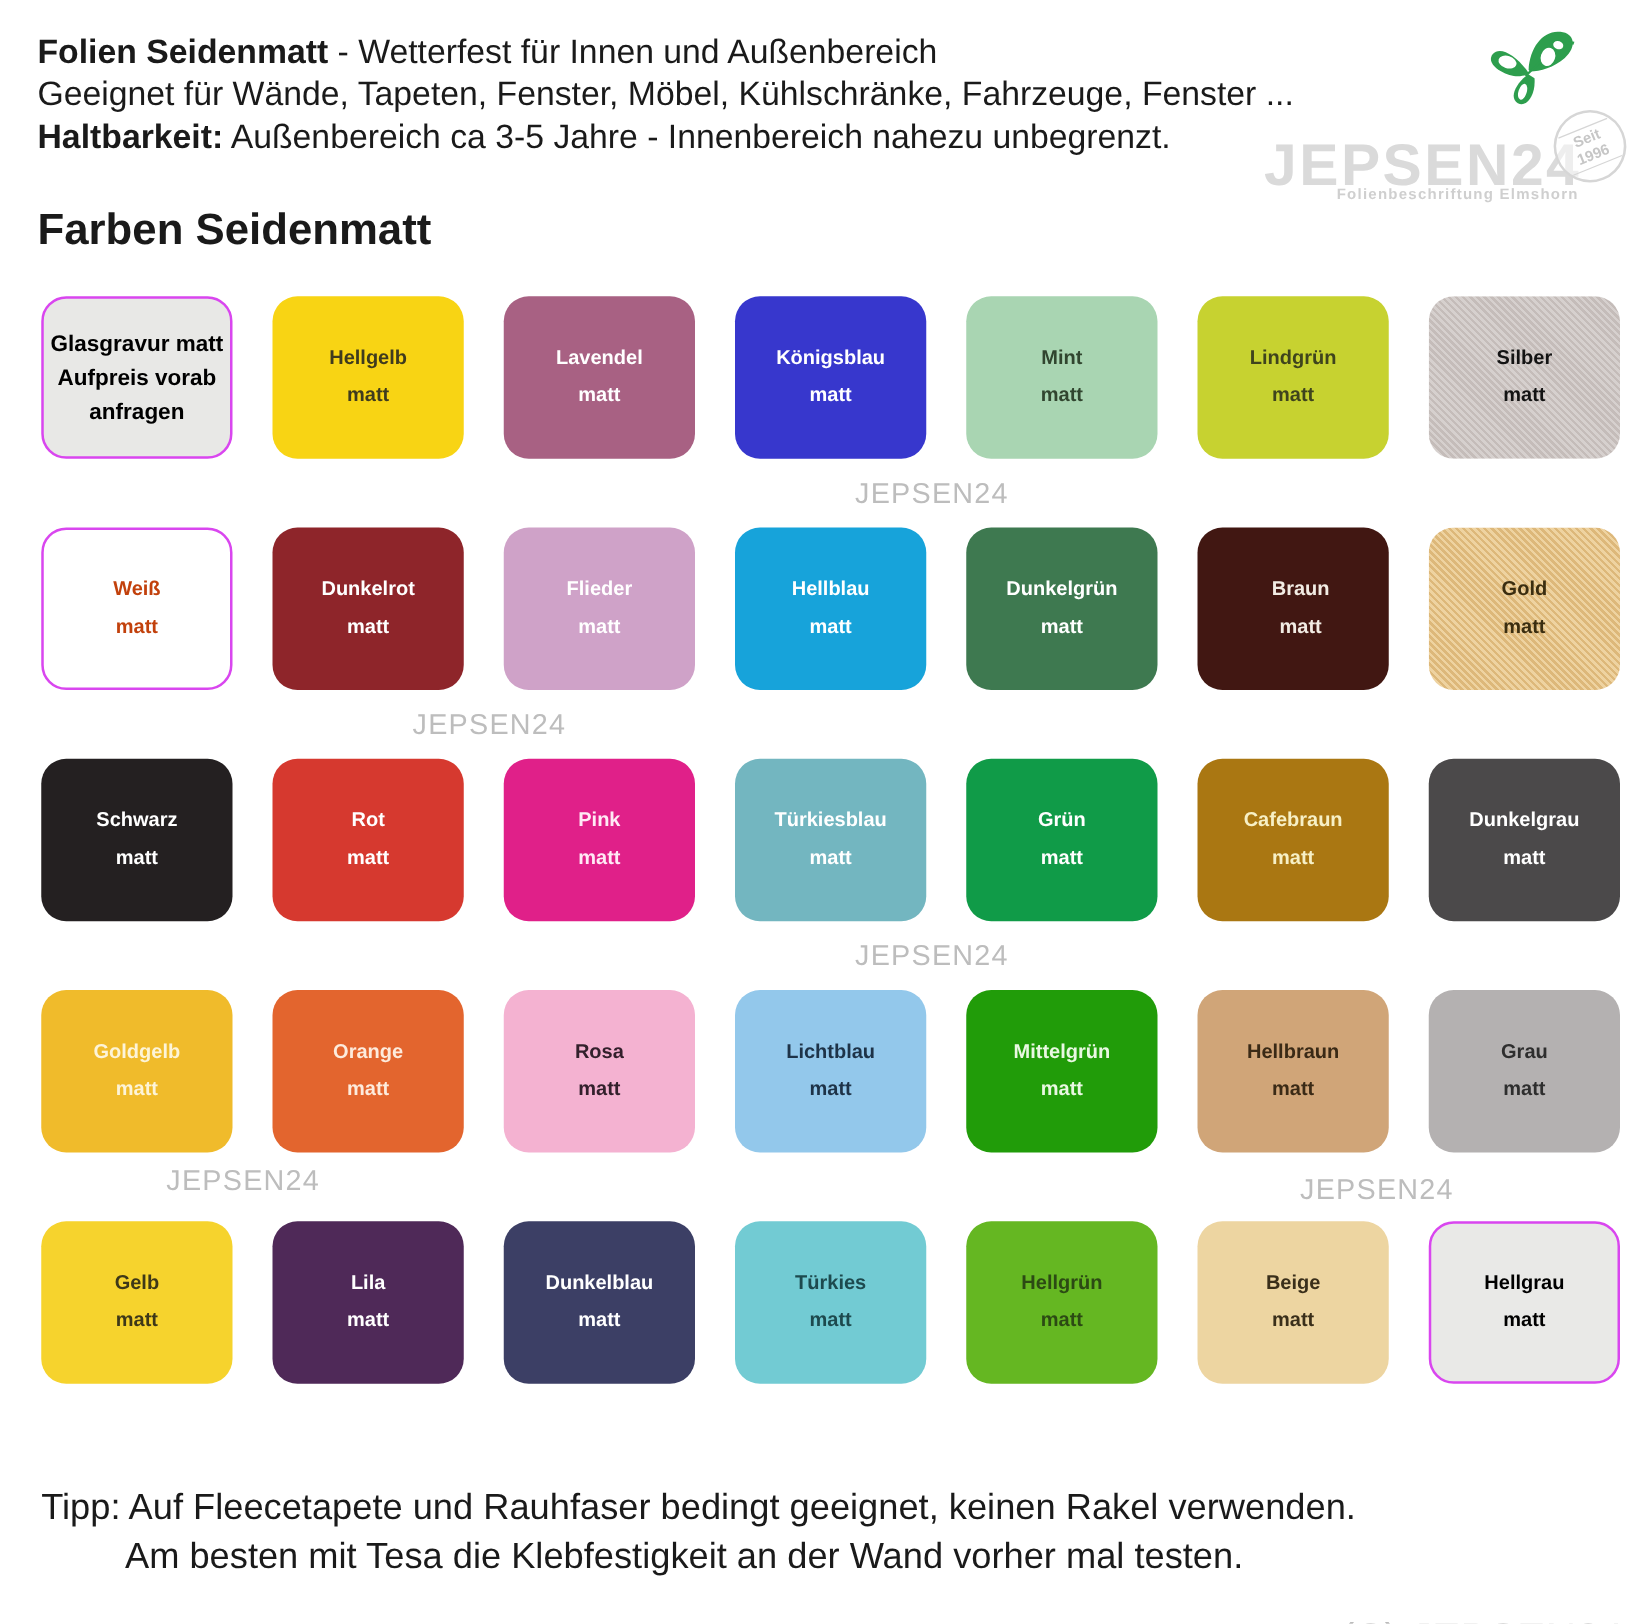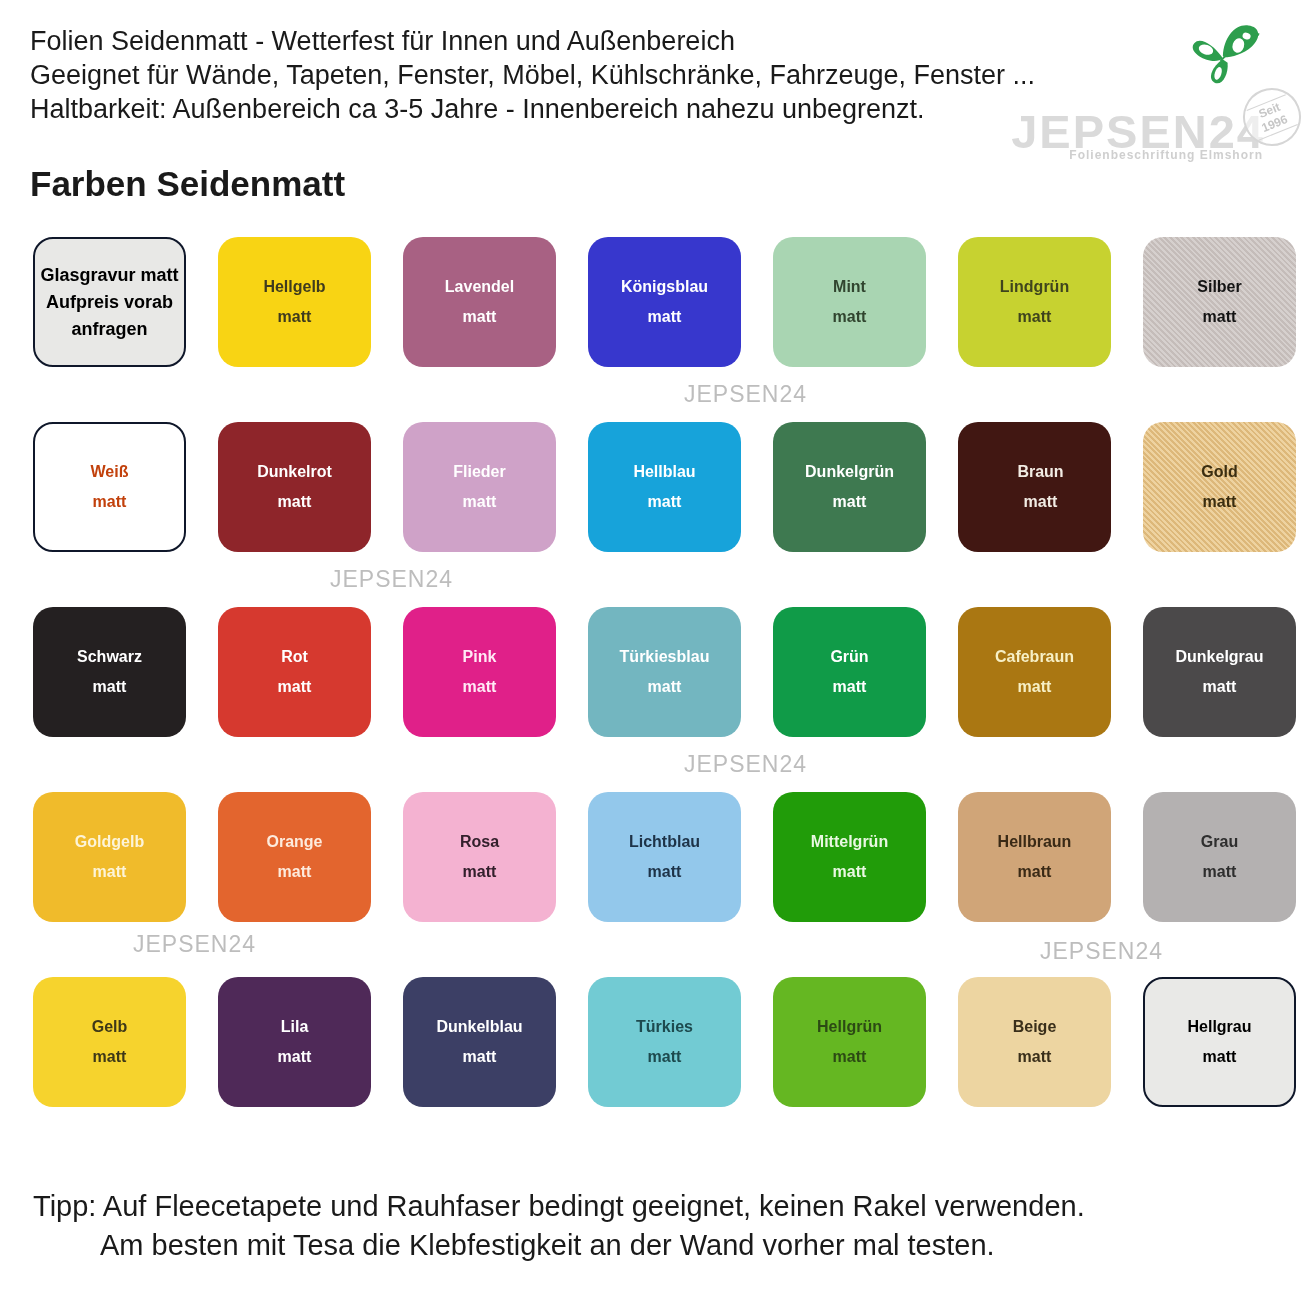--- a/index.html
+++ b/index.html
@@ -3,21 +3,21 @@
 <meta charset="utf-8">
 <style>
   * { margin:0; padding:0; box-sizing:border-box; }
   html,body { background:#ffffff; }
   #page {
     position:relative; width:1309px; height:1299px; overflow:hidden;
     background:#ffffff; font-family:"Liberation Sans", sans-serif; color:#1a1a1a;
   }
   
   .header { position:absolute; left:30px; top:24px; font-size:27px; line-height:34px; color:#1a1a1a; }
-  .header .b { font-weight:normal; }
+  .header .b { font-weight:bold; }
   .section-title { position:absolute; left:30px; top:164px; font-size:35px; font-weight:bold; color:#1a1a1a; }
 
   
   .butterfly { position:absolute; left:1182px; top:16px; width:88px; height:82px; }
   .wm-big {
     position:absolute; right:44px; top:104px; font-size:47px; font-weight:bold;
     color:#dadada; letter-spacing:2px; z-index:0;
   }
   .wm-sub {
     position:absolute; right:46px; top:148px; font-size:12px; font-weight:bold;
@@ -42,21 +42,21 @@
   
   .grid {
     position:absolute; left:33px; top:237px;
     display:grid; grid-template-columns:repeat(7,153px); grid-auto-rows:130px;
     column-gap:32px; row-gap:55px; z-index:1;
   }
   .swatch {
     border-radius:20px; display:flex; align-items:center; justify-content:center;
     text-align:center; font-weight:bold; font-size:16px; line-height:30px;
   }
-  .swatch.bordered { border:2px solid #0f172a; }
+  .swatch.bordered { border:2px solid #d946ef; }
   .swatch.small { font-size:18px; line-height:27px; }
   .swatch.tex-silver {
     background-image:repeating-linear-gradient(45deg, rgba(255,255,255,0.22) 0 2px, rgba(120,110,108,0.08) 2px 4px);
   }
   .swatch.tex-gold {
     background-image:repeating-linear-gradient(45deg, rgba(255,245,215,0.35) 0 2px, rgba(150,110,40,0.10) 2px 4px);
   }
 
   
   .tip-1 { position:absolute; left:33px;  top:1190px; font-size:29px; }

